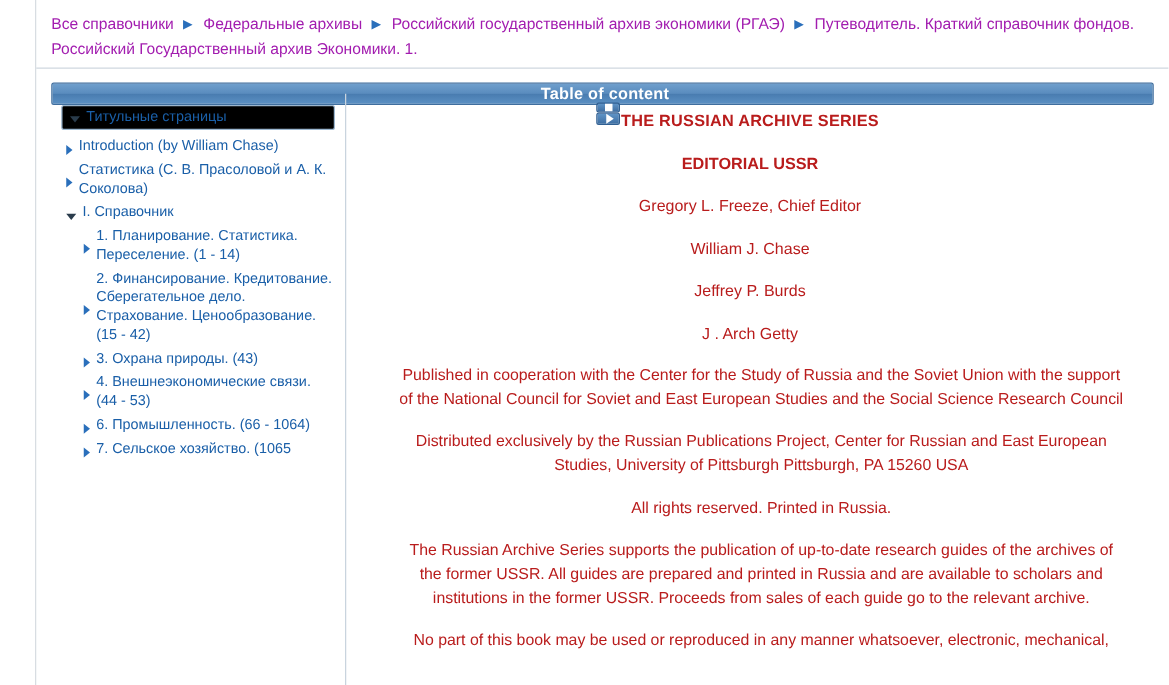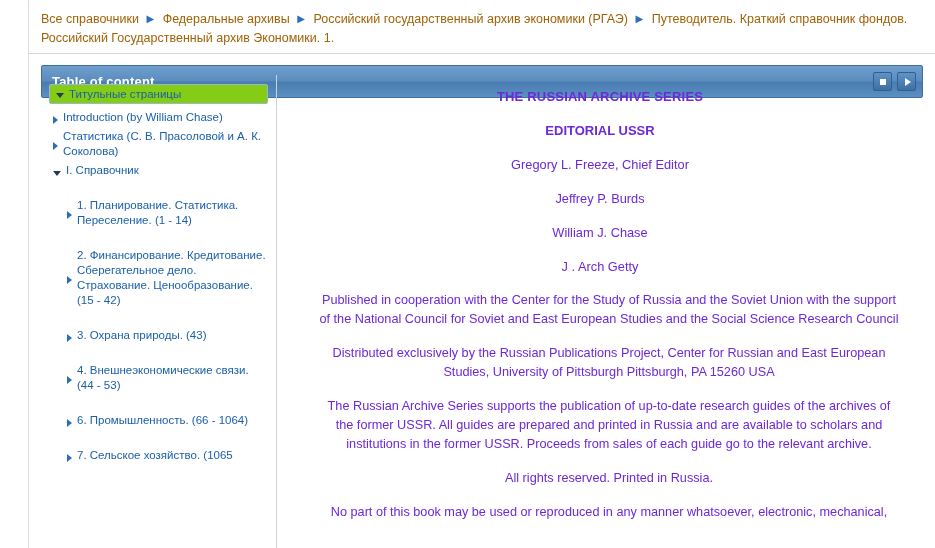--- a/index.html
+++ b/index.html
@@ -34,46 +34,47 @@
 
   
   .breadcrumb {
     padding: 10px 12px 6px 12px;
     font-size: 12.5px;
     color: #1a4f9c;
     line-height: 18px;
     border-bottom: 1px solid #cfd8e0;
   }
   .breadcrumb .crumb {
-    color: #a16207;
+    color: #a21caf;
     text-decoration: none;
     cursor: pointer;
   }
   .breadcrumb .sep {
     display: inline-block;
     color: #2a6fbb;
     font-size: 10px;
     margin: 0 5px 0 4px;
     transform: translateY(-1px);
   }
 
   
   .panel-header {
     margin: 11px 12px 0 12px;
-    height: 33px;
+    height: 18px;
     background: linear-gradient(to bottom, #6f9fcd 0%, #5a8cbe 48%, #497cb0 52%, #5b90c3 100%);
     border: 1px solid #3f6e9e;
     border-radius: 2px;
     display: flex;
     align-items: center;
     color: #ffffff;
     font-size: 13px;
     font-weight: bold;
     padding: 0 6px 0 10px;
     box-sizing: border-box;
+    flex-direction: column;
   }
   .panel-header .title { flex: 1; letter-spacing: 0.2px; }
   .hdr-btn {
     width: 17px;
     height: 17px;
     border: 1px solid #2f5f92;
     background: linear-gradient(to bottom, #5f93c6, #3e6fa3);
     border-radius: 2px;
     margin-left: 5px;
     display: flex;
@@ -105,21 +106,21 @@
     width: 236px;
     flex: 0 0 236px;
     border-right: 1px solid #c9d4de;
     padding: 9px 8px 0 8px;
     box-sizing: border-box;
     overflow: hidden;
     position: relative;
   }
   .toc-top-item {
     border: 1px solid #9bb6cf;
-    background: #84cc16;
+    background: #000000;
     border-radius: 2px;
     padding: 3px 6px;
     font-size: 11.5px;
     color: #1a5fa8;
     display: flex;
     align-items: flex-start;
     cursor: pointer;
     text-align: center;
   }
   .toc-list { margin-top: 4px; }
@@ -127,21 +128,21 @@
     display: flex;
     align-items: center;
     font-size: 11.5px;
     line-height: 15px;
     color: #1a5fa8;
     padding: 2px 0 2px 0;
     cursor: pointer;
   }
   .toc-item .lbl { flex: 1; }
   .lvl1 { padding-left: 4px; }
-  .lvl2 { padding-left: 18px; margin-top: 16px; }
+  .lvl2 { padding-left: 18px; }
   .arrow-r {
     width: 0; height: 0;
     border-top: 4px solid transparent;
     border-bottom: 4px solid transparent;
     border-left: 5px solid #2a6fbb;
     margin: 4px 5px 0 0;
     flex: 0 0 auto;
   }
   .arrow-d {
     width: 0; height: 0;
@@ -156,21 +157,21 @@
   .doc {
     flex: 1;
     padding: 12px 24px 0 24px;
     box-sizing: border-box;
     overflow: hidden;
   }
   .doc p {
     margin: 0 0 15px 0;
     font-size: 12.7px;
     line-height: 19px;
-    color: #6d28d9;
+    color: #b91c1c;
     text-align: center;
   }
   .doc .t-title { font-weight: bold; font-size: 13px; letter-spacing: 0.2px; }
   .doc .t-sub { font-weight: bold; font-size: 13px; }
   .doc .name { font-weight: normal; font-size: 12.8px; }
   .doc .para { text-align: center; margin-left: 18px; }
 </style>
 </head>
 <body>
 
@@ -245,25 +246,25 @@
             <span class="arrow-r"></span>
             <span class="lbl">7. Сельское хозяйство. (1065</span>
           </div>
         </div>
       </div>
 
       <div class="doc">
         <p class="t-title">THE RUSSIAN ARCHIVE SERIES</p>
         <p class="t-sub">EDITORIAL USSR</p>
         <p class="name">Gregory L. Freeze, Chief Editor</p>
+        <p class="name">William J. Chase</p>
         <p class="name">Jeffrey P. Burds</p>
-        <p class="name">William J. Chase</p>
         <p class="name">J . Arch Getty</p>
         <p class="para">Published in cooperation with the Center for the Study of Russia and the Soviet Union with the support of the National Council for Soviet and East European Studies and the Social Science Research Council</p>
         <p class="para">Distributed exclusively by the Russian Publications Project, Center for Russian and East European Studies, University of Pittsburgh Pittsburgh, PA 15260 USA</p>
+        <p class="para">All rights reserved. Printed in Russia.</p>
         <p class="para">The Russian Archive Series supports the publication of up-to-date research guides of the archives of the former USSR. All guides are prepared and printed in Russia and are available to scholars and institutions in the former USSR. Proceeds from sales of each guide go to the relevant archive.</p>
-        <p class="para">All rights reserved. Printed in Russia.</p>
         <p class="para">No part of this book may be used or reproduced in any manner whatsoever, electronic, mechanical,</p>
       </div>
 
     </div>
   </div>
 </div>
 
 </body></html>

